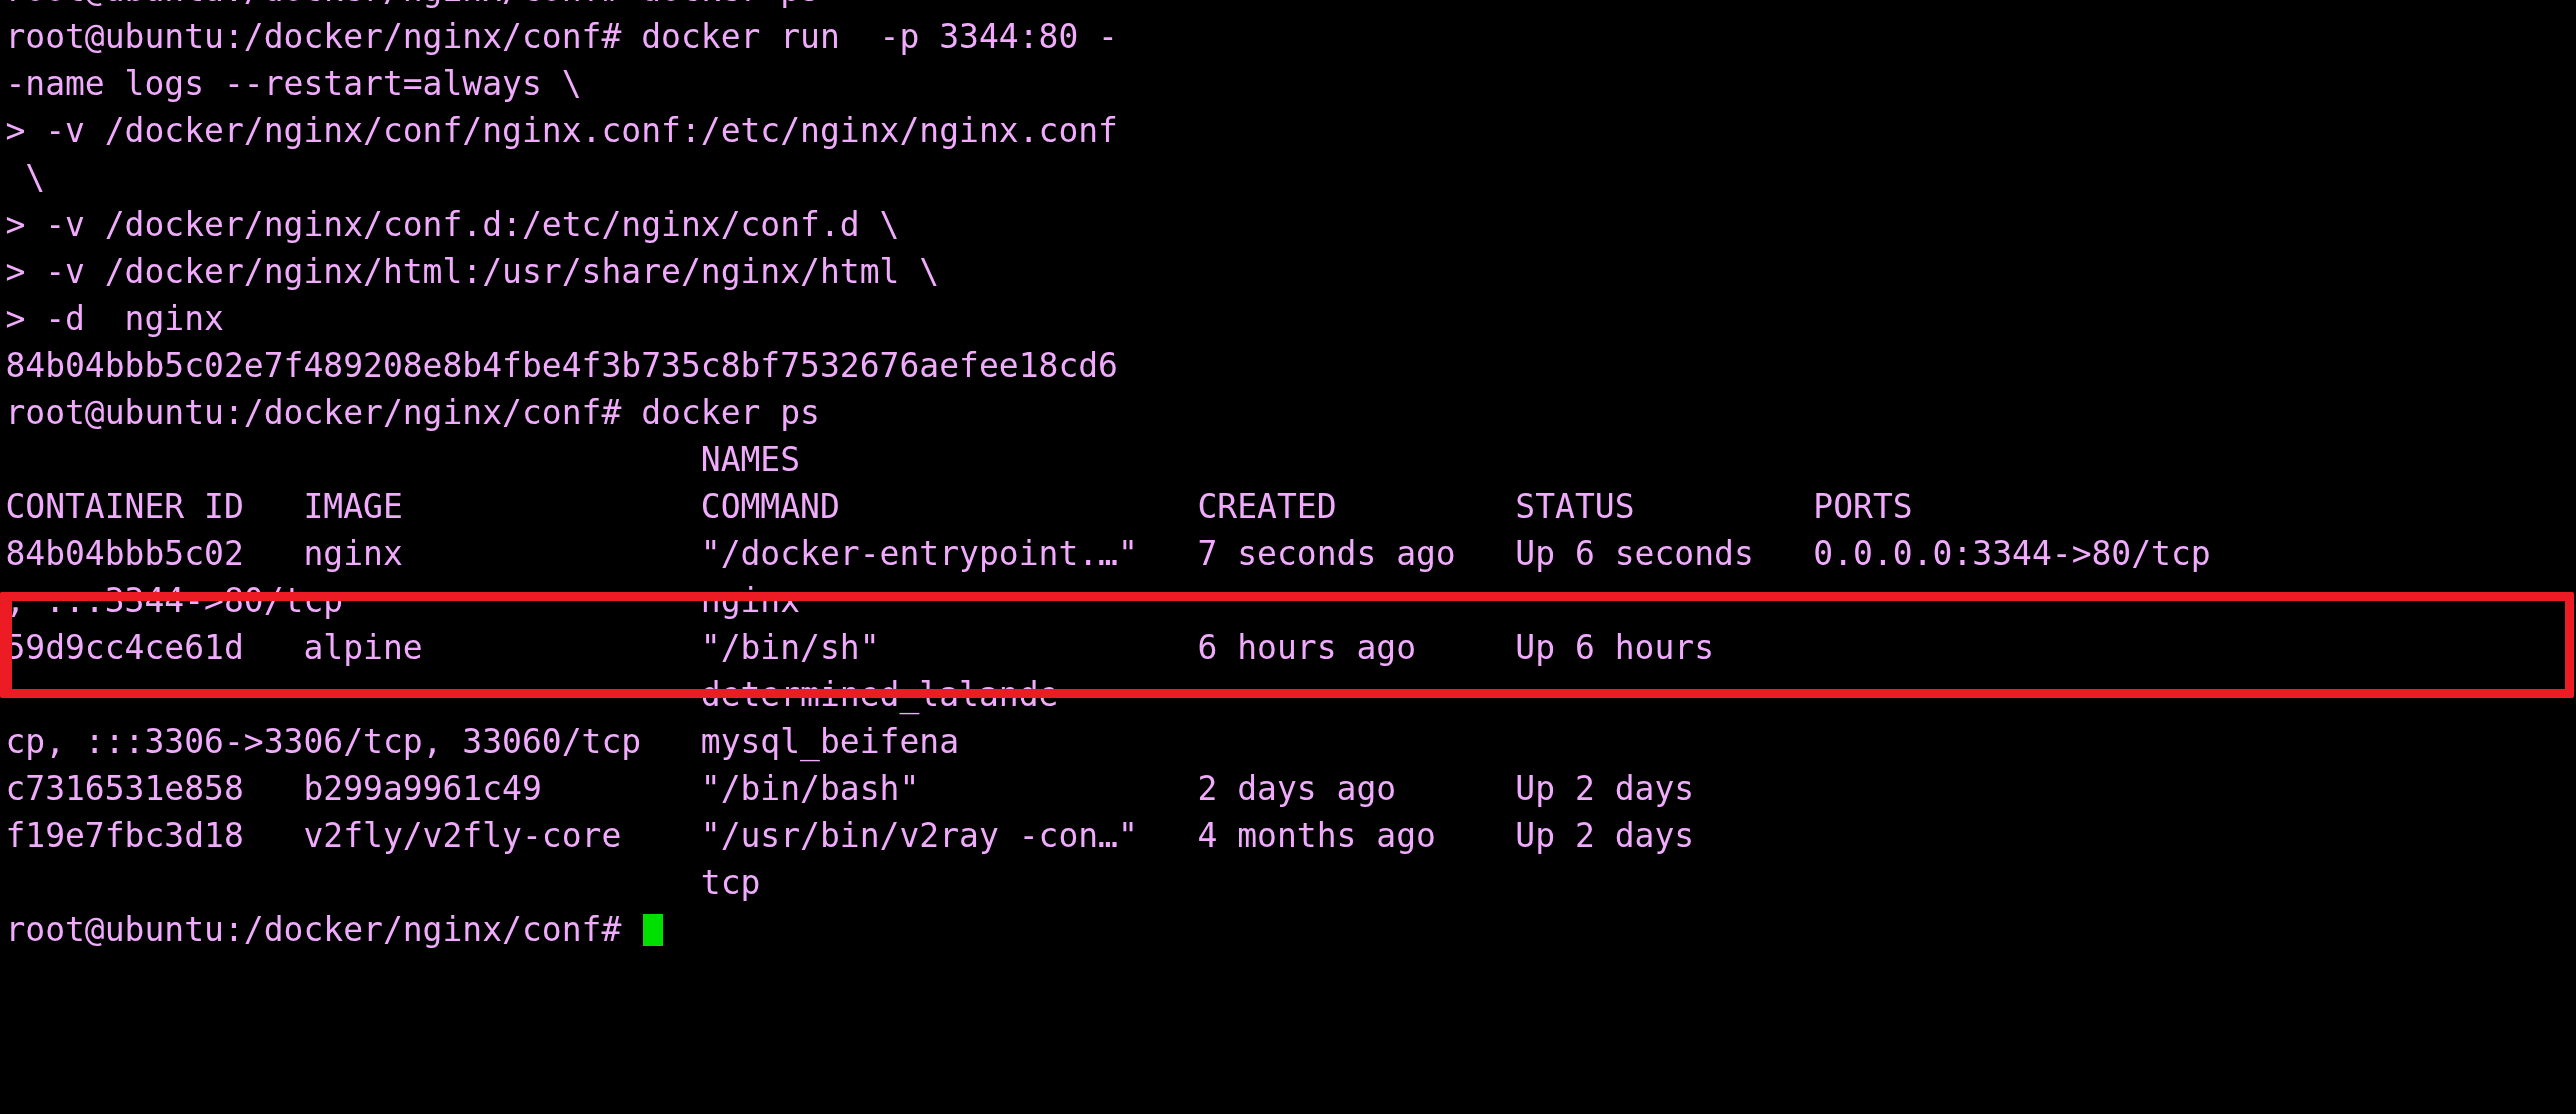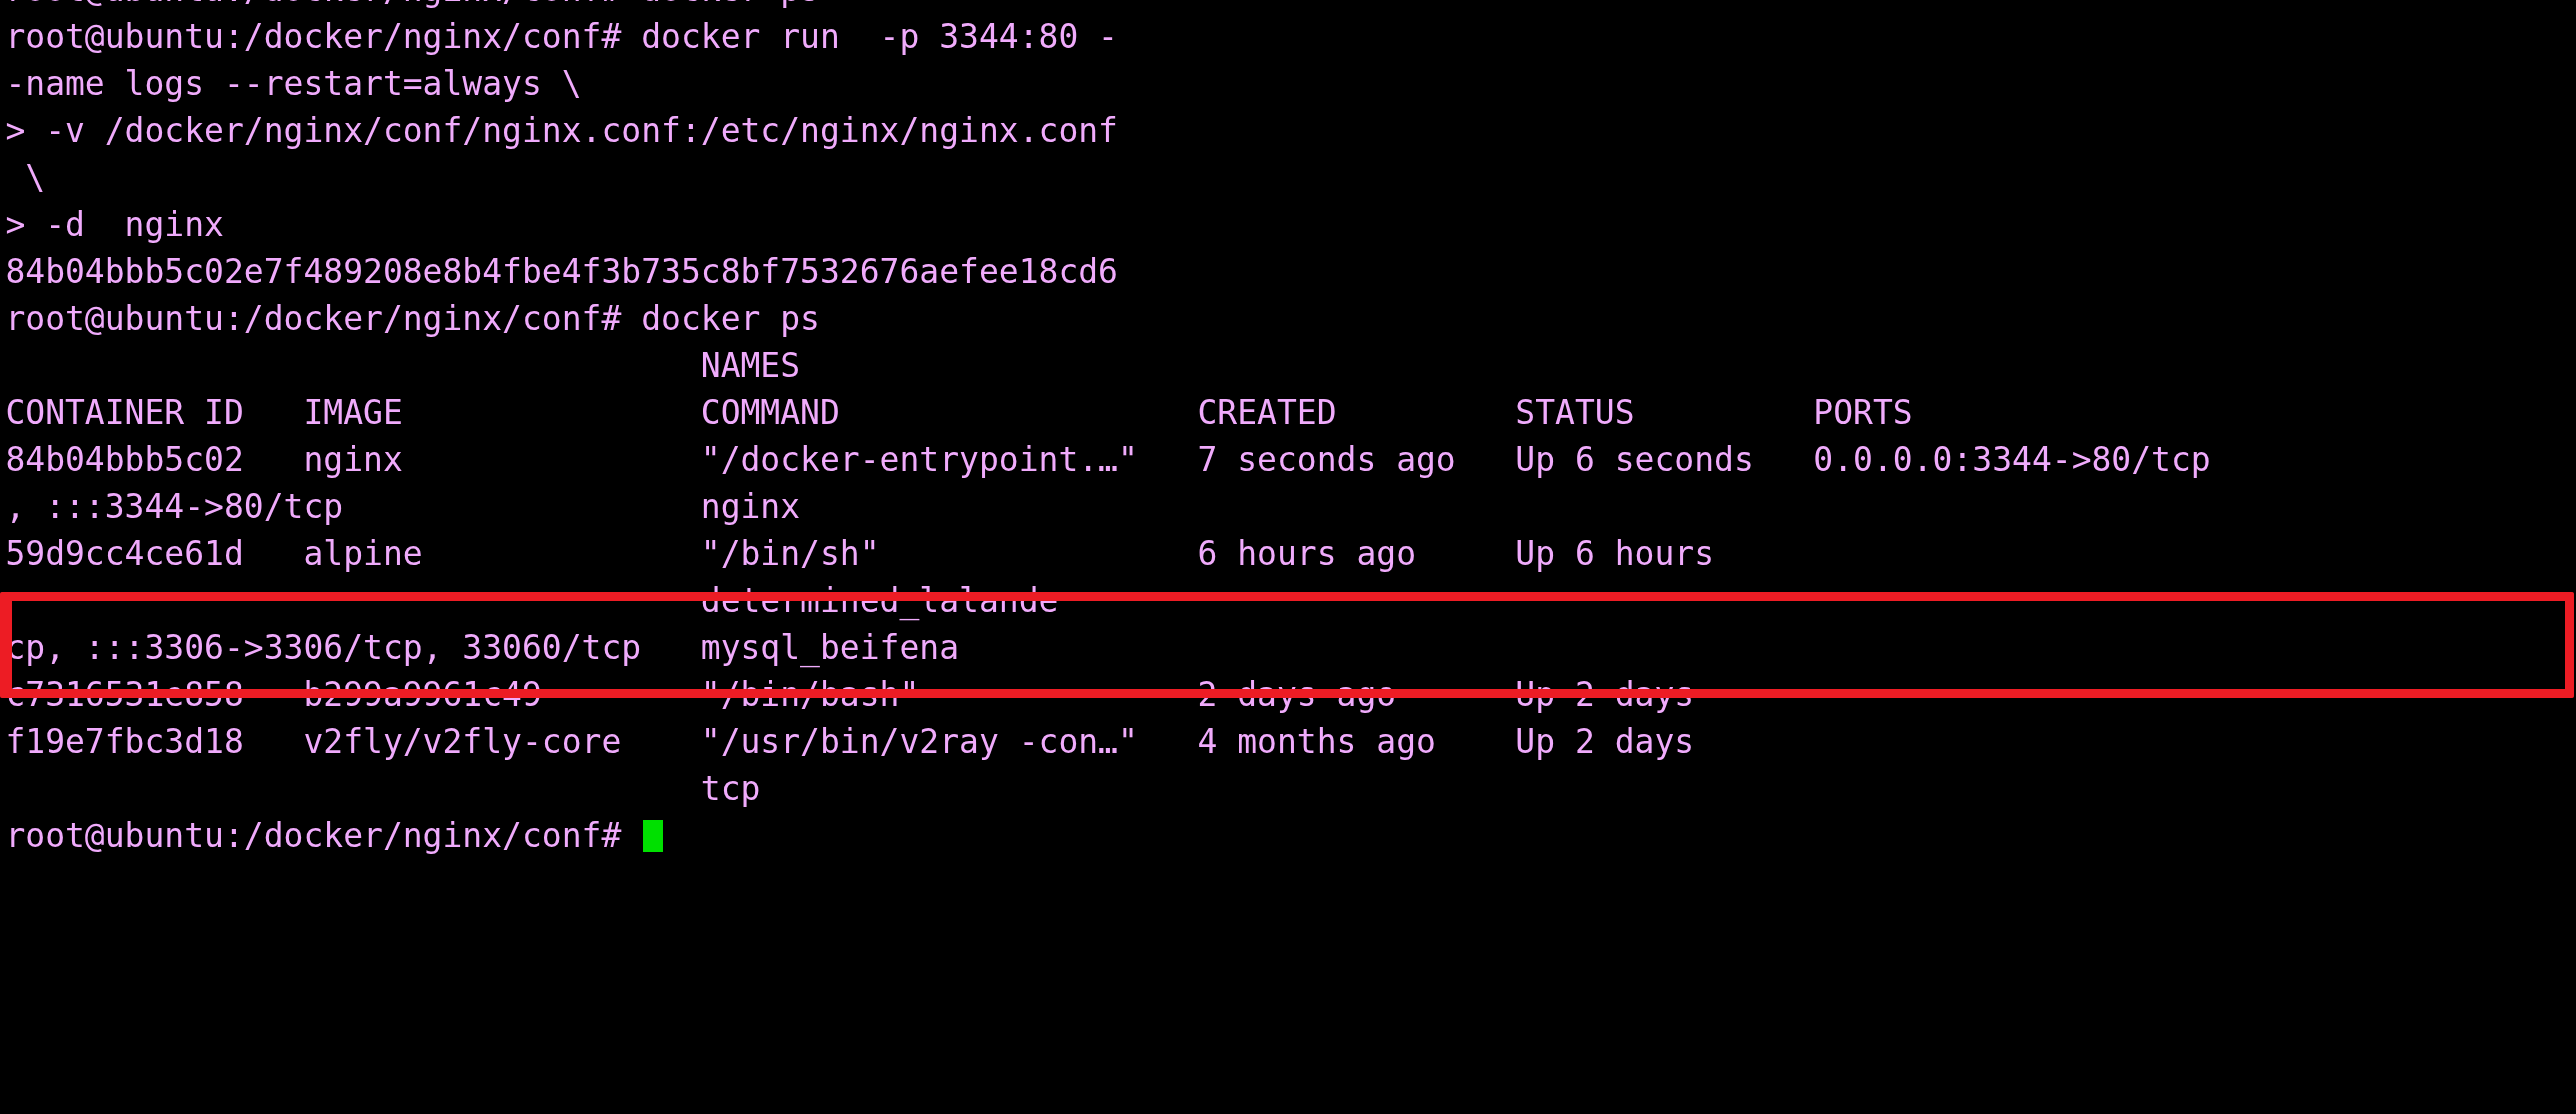--- a/index.html
+++ b/index.html
@@ -84,20 +84,22 @@
 <div id="terminal">
 
   <div id="scrollback-clipped">
     <div class="tline">root@ubuntu:/docker/nginx/conf# docker ps</div>
   </div>
 
   <div class="tline">root@ubuntu:/docker/nginx/conf# docker run  -p 3344:80 -</div>
   <div class="tline">-name logs --restart=always \</div>
   <div class="tline">&gt; -v /docker/nginx/conf/nginx.conf:/etc/nginx/nginx.conf</div>
   <div class="tline"> \</div>
+  <div class="tline">&gt; -v /docker/nginx/conf.d:/etc/nginx/conf.d \</div>
+  <div class="tline">&gt; -v /docker/nginx/html:/usr/share/nginx/html \</div>
   <div class="tline">&gt; -d  nginx</div>
 
   <div class="tline">84b04bbb5c02e7f489208e8b4fbe4f3b735c8bf7532676aefee18cd6</div>
 
   <div class="tline">root@ubuntu:/docker/nginx/conf# docker ps</div>
 
   <div class="tline">                                   NAMES</div>
   <div class="tline">CONTAINER ID   IMAGE               COMMAND                  CREATED         STATUS         PORTS</div>
 
   <div class="tline">84b04bbb5c02   nginx               "/docker-entrypoint.…"   7 seconds ago   Up 6 seconds   0.0.0.0:3344-&gt;80/tcp</div>

